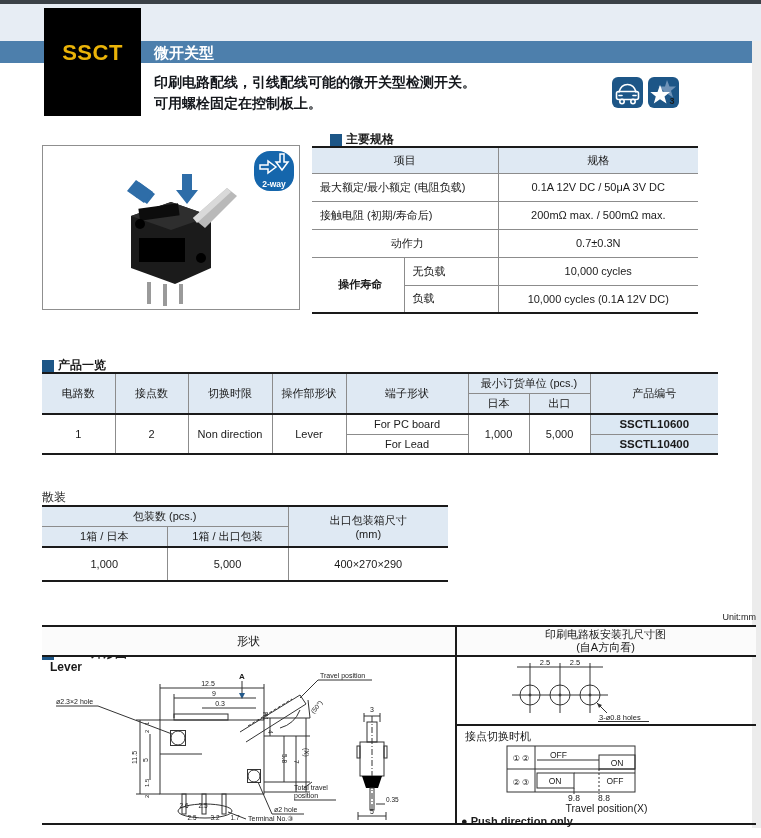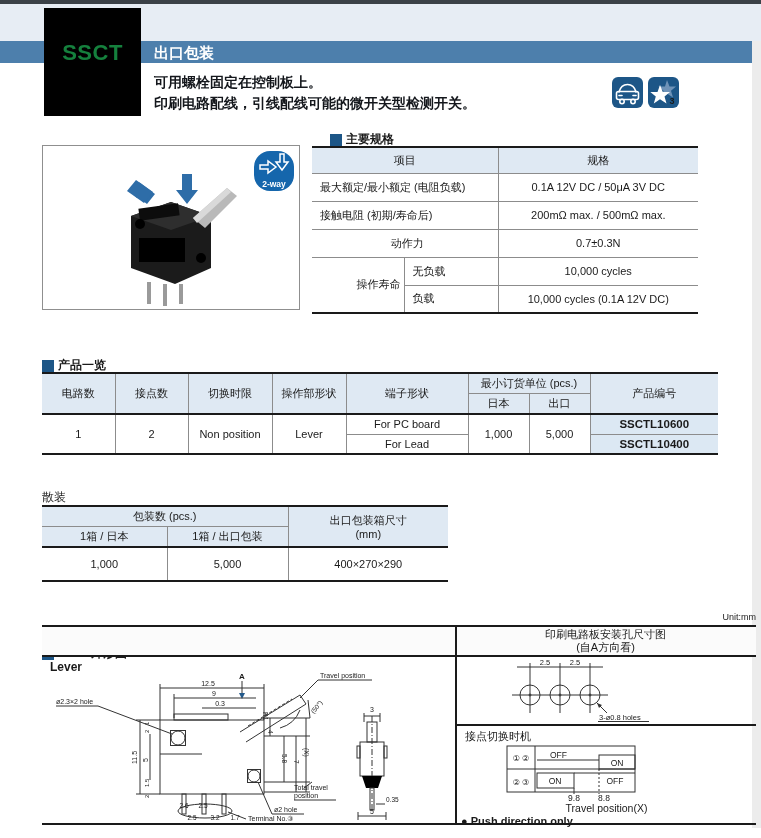--- a/index.html
+++ b/index.html
@@ -5,21 +5,21 @@
   * { margin:0; padding:0; box-sizing:border-box; }
   html,body { width:761px; height:838px; background:#fff; font-family:"Liberation Sans","DejaVu Sans",sans-serif; color:#1a1a1a; position:relative; overflow:hidden; }
   .abs { position:absolute; }
 
   
   .top-strip { left:0; top:0; width:761px; height:4px; background:#3b4147; }
   .light-band { left:0; top:4px; width:761px; height:37px; background:#e7edf4; }
   .blue-bar { left:0; top:41px; width:752px; height:22px; background:#4d7fac; }
   .right-gutter { left:752px; top:41px; width:9px; height:787px; background:#ececec; }
   .model-box { left:44px; top:8px; width:97px; height:108px; background:#000; }
-  .model-box .model { position:absolute; top:32px; left:0; width:100%; text-align:center; color:#15803d; font-weight:bold; font-size:22px; letter-spacing:.5px; }
+  .model-box .model { position:absolute; top:32px; left:0; width:100%; text-align:center; color:#eab308; font-weight:bold; font-size:22px; letter-spacing:.5px; }
   .type-title { left:154px; top:44px; color:#fff; font-weight:bold; font-size:15px; }
   .desc { left:154px; top:72px; font-size:14px; font-weight:bold; color:#14171c; line-height:21px; }
   .badges { left:612px; top:77px; display:flex; gap:5px; }
   .badge { width:31px; height:31px; background:#1d5687; border-radius:6px; position:relative; }
   .badge svg { position:absolute; left:0; top:0; }
 
   
   .sec-title { display:flex; align-items:center; gap:4px; font-weight:bold; font-size:12px; color:#1a1a1a; }
   .sec-marker { width:12px; height:12px; background:#1d5687; display:inline-block; }
 
@@ -67,24 +67,24 @@
 </head>
 <body>
 
 <div class="abs top-strip"></div>
 <div class="abs light-band"></div>
 <div class="abs blue-bar"></div>
 <div class="abs right-gutter"></div>
 <div class="abs model-box">
   <div class="model">SSCT</div>
 </div>
-<div class="abs type-title">出口包装</div>
+<div class="abs type-title">微开关型</div>
 <div class="abs desc">
+  <div>印刷电路配线，引线配线可能的微开关型检测开关。</div>
   <div>可用螺栓固定在控制板上。</div>
-  <div>印刷电路配线，引线配线可能的微开关型检测开关。</div>
 </div>
 <div class="abs badges">
   <div class="badge">
     <svg width="31" height="31" viewBox="0 0 31 31">
       <g stroke="#fff" fill="none" stroke-width="1.6" stroke-linecap="round">
         <path d="M7,15 Q9,7.5 15.5,7.5 Q22,7.5 24,15"></path>
         <rect x="4.5" y="14.5" width="22" height="8" rx="2"></rect>
         <circle cx="10" cy="24.5" r="2.2"></circle>
         <circle cx="21" cy="24.5" r="2.2"></circle>
         <line x1="7" y1="18.5" x2="10" y2="18.5"></line>
@@ -155,21 +155,21 @@
   </tr>
   <tr>
     <td colspan="2" style="text-align:left; padding-left:8px;">接触电阻 (初期/寿命后)</td>
     <td>200mΩ max. / 500mΩ max.</td>
   </tr>
   <tr>
     <td colspan="2" style="text-align:center; padding-left:8px;">动作力</td>
     <td>0.7±0.3N</td>
   </tr>
   <tr>
-    <td rowspan="2" class="thick-bot" style="text-align:right; padding-left:8px;">操作寿命</td>
+    <td rowspan="2" class="thick-bot" style="text-align:center; padding-left:8px;font-weight:bold;">操作寿命</td>
     <td style="text-align:left; padding-left:8px;">无负载</td>
     <td>10,000 cycles</td>
   </tr>
   <tr>
     <td class="thick-bot" style="text-align:left; padding-left:8px;">负载</td>
     <td class="thick-bot">10,000 cycles (0.1A 12V DC)</td>
   </tr>
 </tbody>
   </table>
 
@@ -198,21 +198,21 @@
     <td colspan="2" class="hdr-bg thick-top">最小订货单位 (pcs.)</td>
     <td rowspan="2" class="hdr-bg thick-top thick-bot">产品编号</td>
   </tr>
   <tr class="h">
     <td class="hdr-bg thick-bot">日本</td>
     <td class="hdr-bg thick-bot">出口</td>
   </tr>
   <tr>
     <td rowspan="2" class="thick-bot">1</td>
     <td rowspan="2" class="thick-bot">2</td>
-    <td rowspan="2" class="thick-bot">Non position</td>
+    <td rowspan="2" class="thick-bot">Non direction</td>
     <td rowspan="2" class="thick-bot">Lever</td>
     <td>For PC board</td>
     <td rowspan="2" class="thick-bot">1,000</td>
     <td rowspan="2" class="thick-bot">5,000</td>
     <td class="pn-cell">SSCTL10600</td>
   </tr>
   <tr>
     <td class="thick-bot">For Lead</td>
     <td class="pn-cell thick-bot">SSCTL10400</td>
   </tr>
@@ -251,20 +251,21 @@
   </table>
 
 <div class="abs sec-title" style="left:42px; top:645px;gap:37px;">
   <span class="sec-marker"></span>
   <span>外形图</span>
 </div>
 <div class="abs unit">Unit:mm</div>
 
 <div class="abs outline-box">
   <div class="ol-hdr">
+    <div class="h-left">形状</div>
     <div class="h-right">
       <div>印刷电路板安装孔尺寸图</div>
       <div>(自A方向看)</div>
     </div>
   </div>
   <div class="ol-divider"></div>
 
   <div class="ol-left">
     <div class="lever-label">Lever</div>
     <svg class="dwg" width="413" height="152" viewBox="0 0 413 152" style="position:absolute; left:0; top:13px;">

